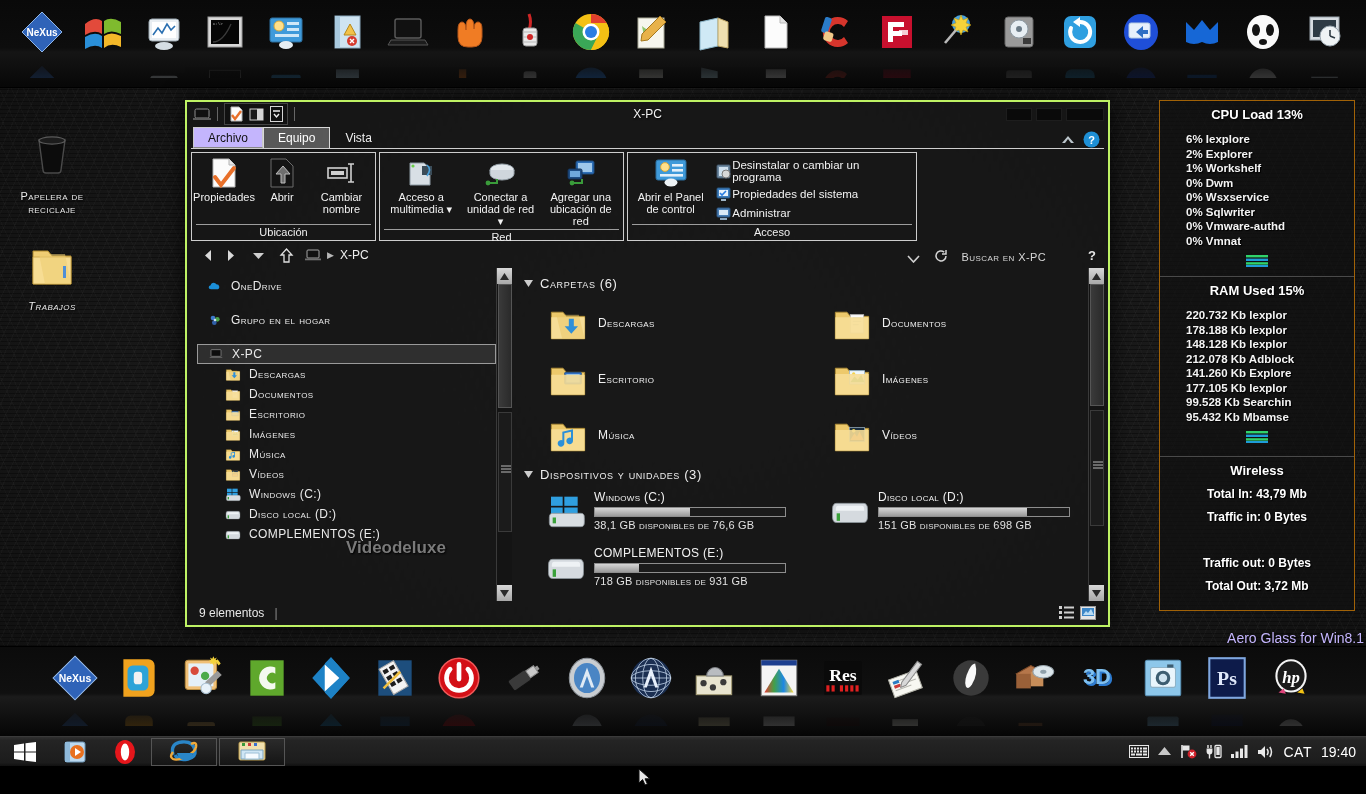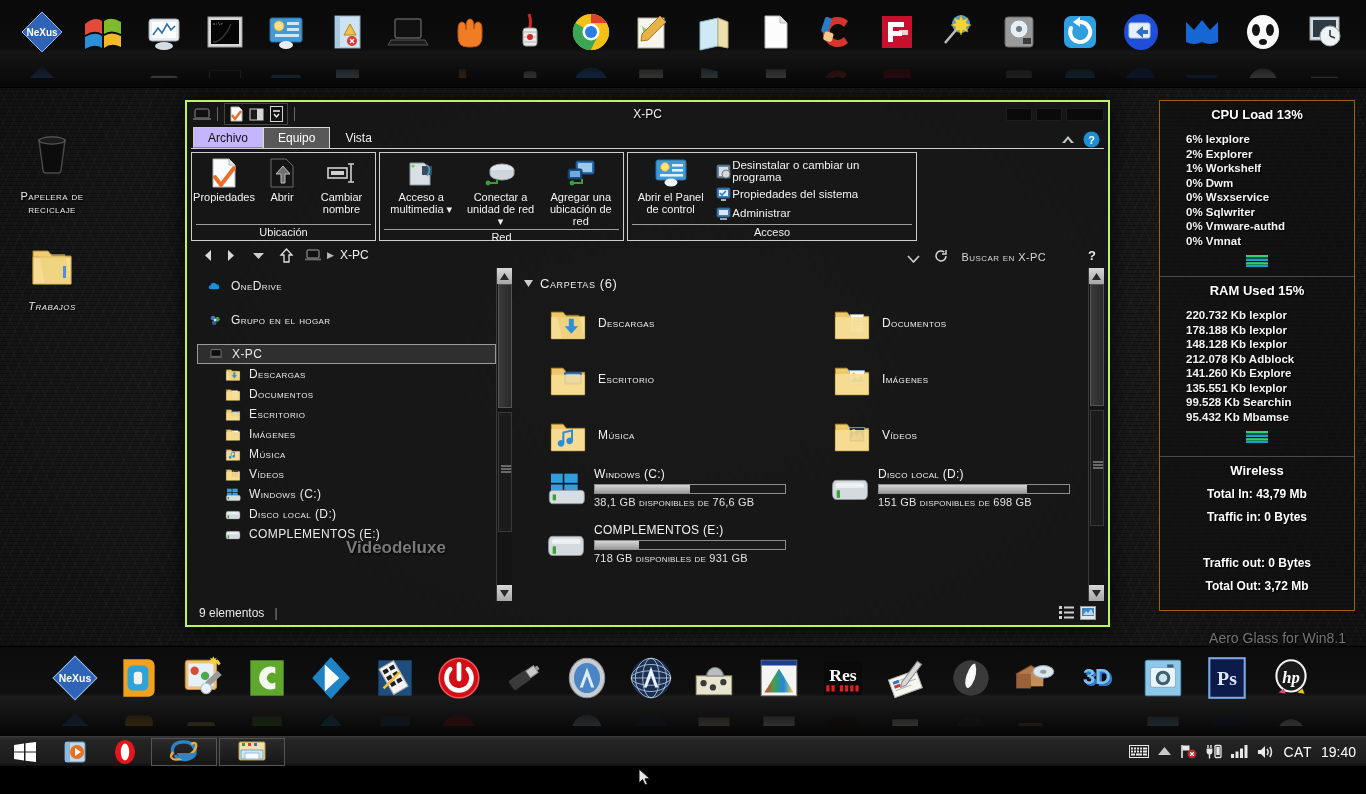--- a/index.html
+++ b/index.html
@@ -170,22 +170,22 @@
     display:flex; flex-direction:column;
   }
   .gpanel { padding:6px 8px 8px; border-bottom:1px solid #4a4a4a; }
   .gpanel:last-child { border-bottom:none; }
   .gtitle { text-align:center; font-size:13px; font-weight:bold; color:#fff; text-shadow:1px 1px 2px #000; margin-bottom:10px; }
   .glist { padding-left:18px; }
   .glist div { font-size:11.5px; font-weight:bold; color:#f4f4f4; line-height:14.5px; text-shadow:1px 1px 1px #000; }
   .gbars { display:flex; justify-content:center; margin-top:7px; }
   .wline { text-align:center; font-size:12px; font-weight:bold; color:#ffffff; margin:9px 0; text-shadow:1px 1px 1px #000; }
   #aerotag {
-    position:absolute; left:1160px; top:630px; width:206px; text-align:right; padding-right:20px;
-    font-size:14px; color:#737373; text-shadow:1px 1px 3px #000;
+    position:absolute; left:1160px; top:630px; width:206px; text-align:right; padding-right:2px;
+    font-size:14px; color:#c4b5fd; text-shadow:1px 1px 3px #000;
   }
   #aerourl { position:absolute; left:1160px; top:650px; width:206px; text-align:right; padding-right:4px; font-size:13px; color:#fff; text-shadow:1px 1px 3px #000; }
 </style>
 </head>
 <body>
 
 <div id="desktop"></div>
 
 <div class="deskicon" style="left:4px; top:130px;">
   <svg width="52" height="52" viewBox="0 0 52 52">
@@ -964,20 +964,26 @@
               <path d="M4 11 h14 l4 5 h22 v27 h-40 z" fill="#edc96b" stroke="#b28f35"></path>
               <rect x="21" y="15" width="18" height="17" fill="#1a2d3d" stroke="#8aa0b0"></rect>
               <path d="M22 30 l5 -8 3 4 3 -6 5 10 z" fill="#e06a2a"></path>
               <circle cx="26" cy="19" r="2.2" fill="#f0d04a"></circle>
               <path d="M4 18 h40 v25 h-40 z" fill="#f6dd96" opacity=".9"></path>
             </svg>
             <span class="tlbl">Vídeos</span>
           </div>
         </div>
 
+      <div class="secthdr" style="margin-top:4px">
+        <svg width="9" height="9" viewBox="0 0 9 9">
+            <path d="M0 1 H9 L4.5 8 Z" fill="#cdcdcd"></path>
+          </svg>
+        <span>Dispositivos y unidades (3)</span>
+      </div>
       <div class="tile-grid" id="drive-grid">
           <div class="drive">
             <svg width="40" height="40" viewBox="0 0 48 48">
               <path d="M6 8 h14 v11 h-14 z" fill="#2f9fe0"></path>
               <path d="M22 8 h16 v11 h-16 z" fill="#2f9fe0"></path>
               <path d="M6 21 h14 v11 h-14 z" fill="#2f9fe0"></path>
               <path d="M22 21 h16 v11 h-16 z" fill="#2f9fe0"></path>
               <path d="M8 28 h34 q4 0 4 5 v6 q0 5 -4 5 h-34 q-4 0 -4 -5 v-6 q0 -5 4 -5 z" fill="#d8dde1" stroke="#8d959b"></path>
               <rect x="8" y="33" width="4" height="7" fill="#3aa13a"></rect>
             </svg>
@@ -1087,21 +1093,21 @@
   </div>
 
   <div class="gpanel" style="height:180px">
     <div class="gtitle">RAM Used 15%</div>
     <div class="glist" id="ram-list">
         <div>220.732 Kb Iexplor</div>
         <div>178.188 Kb Iexplor</div>
         <div>148.128 Kb Iexplor</div>
         <div>212.078 Kb Adblock</div>
         <div>141.260 Kb Explore</div>
-        <div>135.551 Kb Iexplor</div>
+        <div>177.105 Kb Iexplor</div>
         <div>99.528 Kb Searchin</div>
         <div>95.432 Kb Mbamse</div>
       </div>
     <div class="gbars">
       <svg width="22" height="12" viewBox="0 0 22 12">
           <rect x="0" y="0" width="22" height="2.4" fill="#2fd36b"></rect>
           <rect x="0" y="3.6" width="22" height="2.4" fill="#1e9cd8"></rect>
           <rect x="0" y="7.2" width="22" height="2.4" fill="#2fd36b"></rect>
           <rect x="0" y="10" width="22" height="2" fill="#1e9cd8"></rect>
         </svg>

